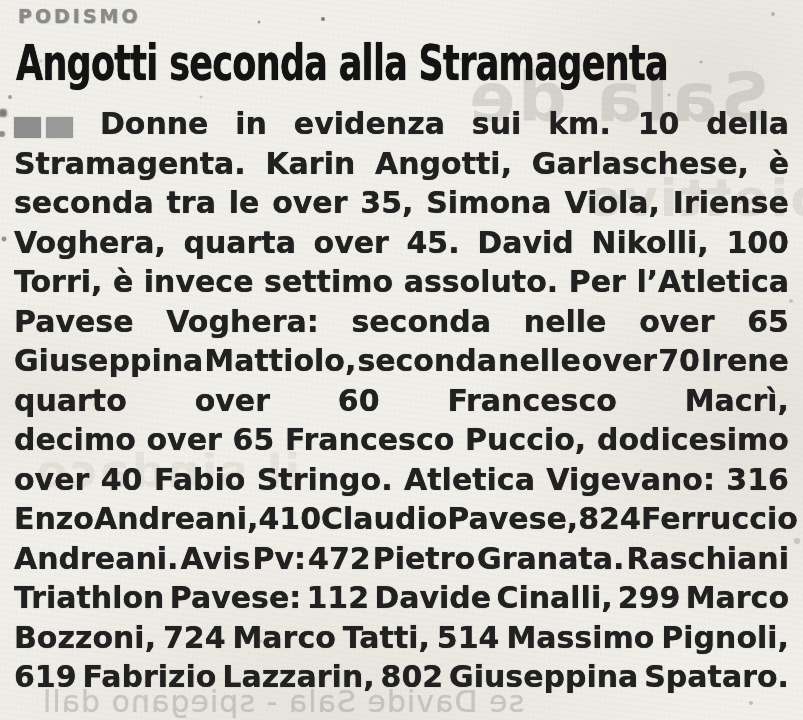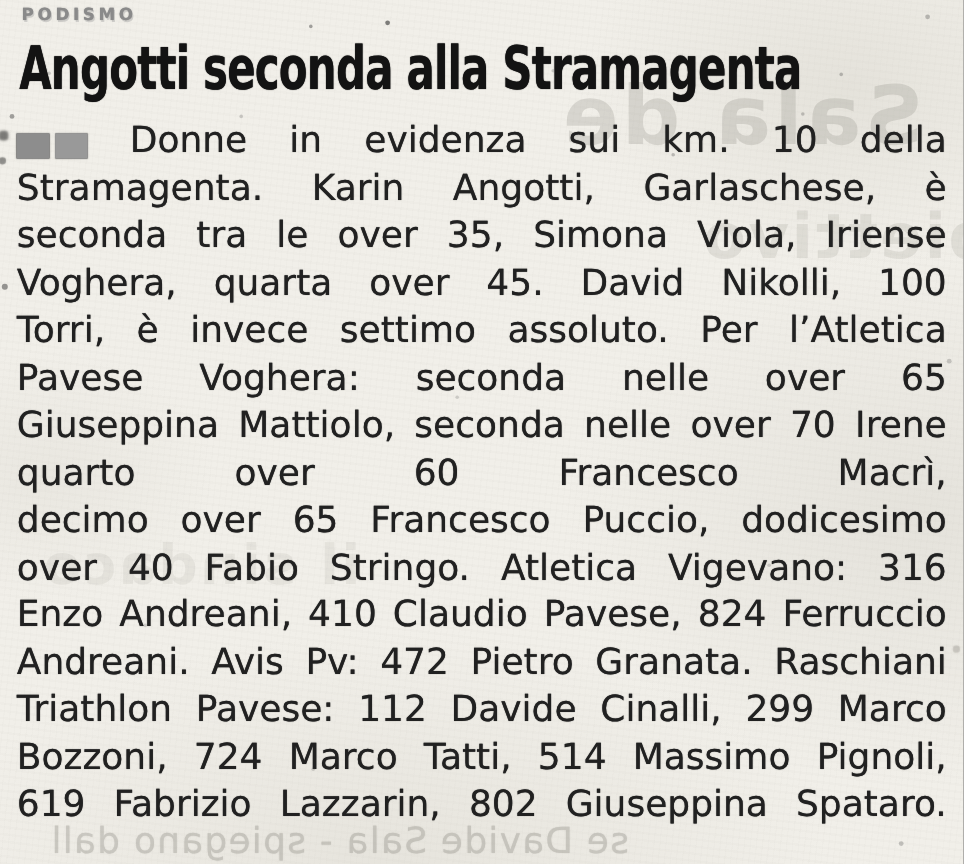--- a/index.html
+++ b/index.html
@@ -15,21 +15,21 @@
       radial-gradient(ellipse 200px 150px at 5% 55%, rgba(210,207,198,.25), transparent 70%),
       repeating-linear-gradient(7deg, rgba(120,115,105,.025) 0 2px, transparent 2px 6px),
       repeating-linear-gradient(96deg, rgba(120,115,105,.02) 0 1px, transparent 1px 5px);
     font-family:"DejaVu Sans", sans-serif;
     color:#1d1d1d;
   }
   .content{position:relative;z-index:2;}
   
   .kicker{
     margin:5px 0 0 18px;
-    font-size:14px;font-weight:bold;
+    font-size:19px;font-weight:bold;
     letter-spacing:3px;
     color:#8a8a8a;
     text-shadow:0 0 1px rgba(130,130,130,.9), 1px 1px 0 rgba(160,160,160,.4);
     filter:blur(.3px);
   }
   
   .headline{margin:9px 0 0 16px;padding:0;line-height:54px;height:54px;}
   .headline-inner{
     display:inline-block;white-space:nowrap;
     transform:scaleX(.70);transform-origin:0 60%;
@@ -39,20 +39,21 @@
   }
   
   .body{margin:16px 14px 0 14px;width:775px;}
   .line{
     display:flex;justify-content:space-between;align-items:baseline;
     height:39.5px;
     font-size:30px;
     color:#212121;
     text-shadow:0 0 .7px rgba(25,25,25,.85);
     white-space:nowrap;
+    font-weight:bold;
   }
   .marker{align-self:center;display:flex;gap:5px;margin-top:4px;}
   .sq{display:inline-block;width:27px;height:21px;border-radius:1px;
       box-shadow:0 0 1px rgba(90,90,90,.8);}
   
   .bleed-layer{position:absolute;inset:0;z-index:1;pointer-events:none;}
   .bleed{
     position:absolute;transform:scaleX(-1);
     font-weight:bold;color:#807e76;white-space:nowrap;
     filter:blur(.6px);

